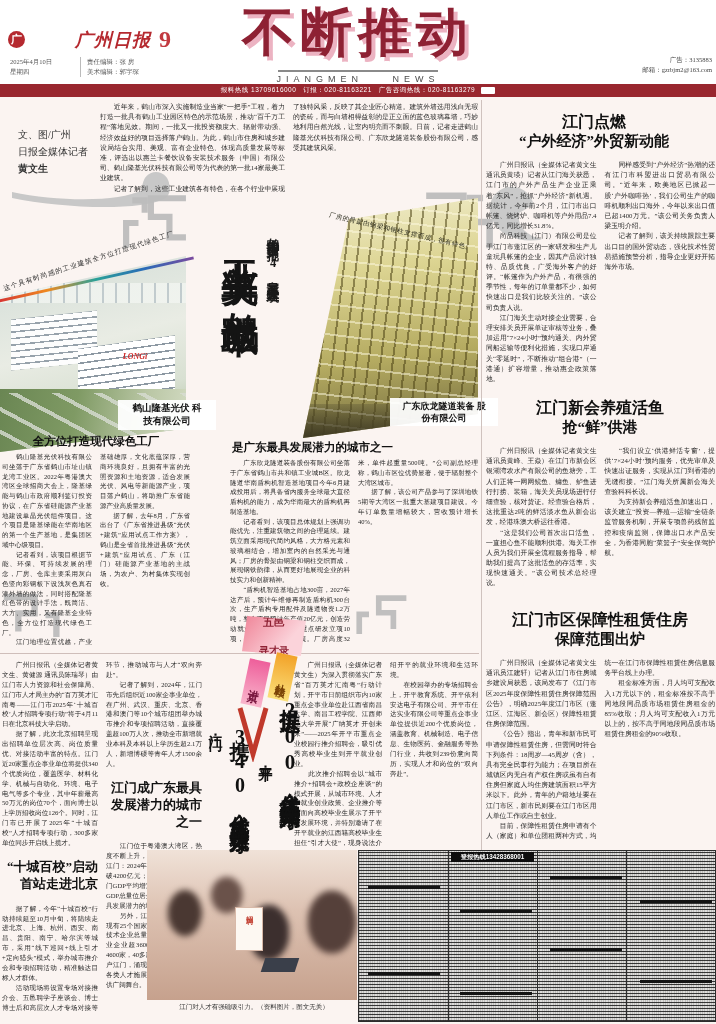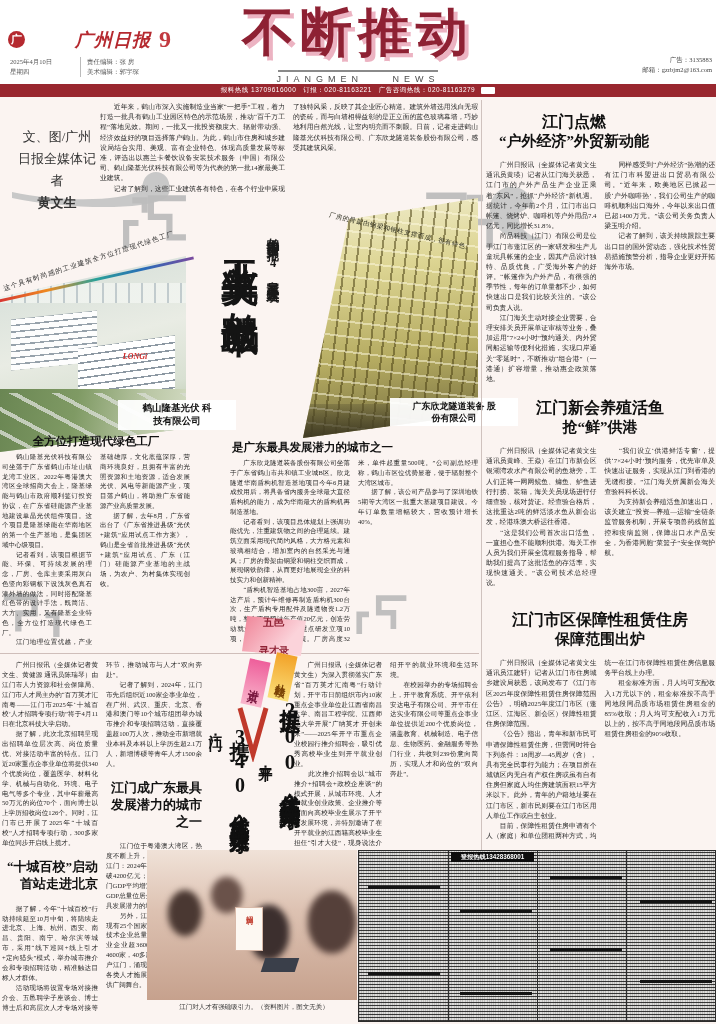--- a/index.html
+++ b/index.html
@@ -28,21 +28,21 @@
   
   .txt2{columns:2;column-gap:8px;column-fill:auto;overflow:hidden;font-size:6.8px;line-height:1.5;
         text-align:justify;color:#282828;}
   .flow{white-space:pre-line;margin:0;}
   .flow-sub{white-space:pre-line;margin:11px 0;font-size:13px;font-weight:bold;text-align:right;line-height:1.3;color:#111;}
   .vtext{writing-mode:vertical-rl;text-orientation:upright;}
   .sec-title{font-size:11.5px;font-weight:bold;color:#111;}
   .r-title{width:228px;text-align:center;font-weight:bold;color:#101010;line-height:1.25;}
   .r-title .l1{font-size:16px;display:block;}
   .r-title .l2{font-size:15px;display:block;}
-  .byline{font-size:13px;line-height:1.7;color:#333;text-align:center;width:78px;}
+  .byline{font-size:10px;line-height:1.7;color:#333;width:78px;}
   .rule-h{background:#cfbeba;height:1px;}
   .rule-v{background:#cfc2be;width:1px;}
   
   .photo1{left:0;top:256px;width:186px;height:196px;clip-path:polygon(0 21%,100% 0,100% 88%,0 100%);
           background:linear-gradient(165deg,#c7d3da 0%,#dde4dd 22%,#e9ece4 45%,#d8e0d2 70%,#9db387 100%);}
   .p1-far{position:absolute;left:0;top:14%;width:100%;height:10%;
           background:repeating-linear-gradient(90deg,#f2f5f1 0 11px,#b9c4c9 11px 13px);opacity:.8;}
   .p1-b1{position:absolute;left:6%;top:30%;width:46%;height:26%;transform:skewY(-6deg);
          background:repeating-linear-gradient(0deg,#fdfdfd 0 5px,#97a2ab 5px 6.5px);}
   .p1-b2{position:absolute;left:42%;top:44%;width:52%;height:30%;transform:skewY(-8deg);
@@ -50,21 +50,21 @@
   .p1-logo{position:absolute;left:66%;top:49%;color:#d02a2a;font-size:8px;font-weight:bold;font-style:italic;}
   .p1-green{position:absolute;left:0;top:68%;width:100%;height:32%;
             background:linear-gradient(100deg,#6a8653 0%,#7f9a64 40%,#b9c6a4 75%,#d4dcc4 100%);}
   .p1-road{position:absolute;left:0;top:70%;width:100%;height:30%;
            background:repeating-linear-gradient(28deg,transparent 0 16px,#d7dcd2 16px 20px);opacity:.8;}
   .p1-diag{left:2px;top:284px;width:215px;transform:rotate(-18deg);transform-origin:0 0;
            font-size:6.8px;color:#2e2e2e;letter-spacing:1px;}
   .p1-stripe{left:-4px;top:278px;width:200px;height:3px;transform:rotate(-12.5deg);
              background:linear-gradient(90deg,#d63333,#ef8a1f,#2aa198,#2a6bb8,#7a4a9e);}
   .photo-label{background:rgba(255,255,255,.94);font-weight:bold;text-align:center;color:#111;
-               padding:2px 21px;line-height:1.35;}
+               padding:2px 11px;line-height:1.35;}
   .photo2{left:303px;top:198px;width:175px;height:240px;clip-path:polygon(26% 9%,100% 0,100% 90%,0 100%);
           background:linear-gradient(172deg,#f1edce 0%,#ddd593 30%,#b5ab61 65%,#6e673c 100%);}
   .p2-beams1{position:absolute;inset:0;background:repeating-linear-gradient(97deg,rgba(78,68,22,.55) 0 2px,transparent 2px 12px);}
   .p2-beams2{position:absolute;inset:0;background:repeating-linear-gradient(7deg,rgba(255,250,225,.5) 0 2px,transparent 2px 15px);}
   .p2-floor{position:absolute;left:0;bottom:0;width:100%;height:14%;background:linear-gradient(#5a543257,#3f3a23);}
   .p2-diag{left:330px;top:211px;width:155px;transform:rotate(13deg);transform-origin:0 0;
            font-size:6.5px;color:#2b2b1d;letter-spacing:.5px;}
   .photo3{left:147px;top:850px;width:210px;height:150px;
           background:linear-gradient(180deg,#f0e2d8 0%,#ddc2b2 40%,#c6a18d 100%);}
   .p3-figs{position:absolute;inset:0;background:
@@ -234,21 +234,21 @@
   <div class="abs txt2" style="left:230px;top:458px;width:248px;height:192px;font-size:6.5px;">
     <p class="flow">　　广东欣龙隧道装备股份有限公司坐落于广东省鹤山市共和镇工业城B区。欣龙隧道华南盾构机智造基地项目今年6月建成投用后，将具备省内服务全球最大直径盾构机的能力，成为华南最大的盾构机再制造基地。
 　　记者看到，该项目总体规划上强调功能优先，注重建筑物之间的合理延续。建筑立面采用现代简约风格，大方格元素和玻璃相结合，增加室内的自然采光与通风；厂房的骨架由钢梁和钢柱交织而成，展现钢铁韵律，从而更好地展现企业的科技实力和创新精神。
 　　“盾构机智造基地占地300亩，2027年达产后，预计年维修再制造盾构机300台次，生产盾构专用配件及隧道物资1.2万吨，整个项目预计年产值20亿元，创造劳动就业岗位超1500个；重点研发立项10项，创造专利超过300项。厂房高度32米，单件起重量500吨。”公司副总经理称，鹤山市区位优势显著，便于辐射整个大湾区城市。
 　　据了解，该公司产品参与了深圳地铁5期等大湾区一批重大基建项目建设。今年订单数量增幅较大，营收预计增长40%。</p>
   </div>
 
   <div class="abs rule-h" style="left:0;top:653px;width:479px;"></div>
   <div class="abs rule-v" style="left:481px;top:100px;height:750px;"></div>
 
-  <div class="abs r-title" style="left:460px;top:112px;">
+  <div class="abs r-title" style="left:480px;top:112px;">
     <span class="l1">江门点燃</span>
     <span class="l2">“户外经济”外贸新动能</span>
   </div>
   <div class="abs txt2" style="left:486px;top:160px;width:229px;height:234px;">
     <p class="flow">　　广州日报讯（全媒体记者黄文生 通讯员黄瑛）记者从江门海关获悉，江门市的户外产品生产企业正乘着“东风”，抢抓“户外经济”新机遇。据统计，今年前2个月，江门市出口帐篷、烧烤炉、咖啡机等户外用品7.4亿元，同比增长31.8%。
 　　尚品科技（江门）有限公司是位于江门市蓬江区的一家研发和生产儿童玩具帐篷的企业，因其产品设计独特、品质优良，广受海外客户的好评。“帐篷作为户外产品，有很强的季节性，每年的订单量都不少，如何快速出口是我们比较关注的。”该公司负责人说。
 　　江门海关主动对接企业需要，合理安排关员开展单证审核等业务，叠加运用“7×24小时”预约通关、内外贸同船运输等便利化措施，实现口岸通关“零延时”，不断推动“组合港”（一港通）扩容增量，推动惠企政策落地。
 　　同样感受到“户外经济”热潮的还有江门市科盟进出口贸易有限公司。“近年来，欧美地区已掀起一股‘户外咖啡热’，我们公司生产的咖啡机顺利出口海外，今年以来出口值已超1400万元。”该公司关务负责人梁玉明介绍。
 　　记者了解到，该关持续跟踪主要出口目的国外贸动态，强化技术性贸易措施预警分析，指导企业更好开拓海外市场。</p>
   </div>

